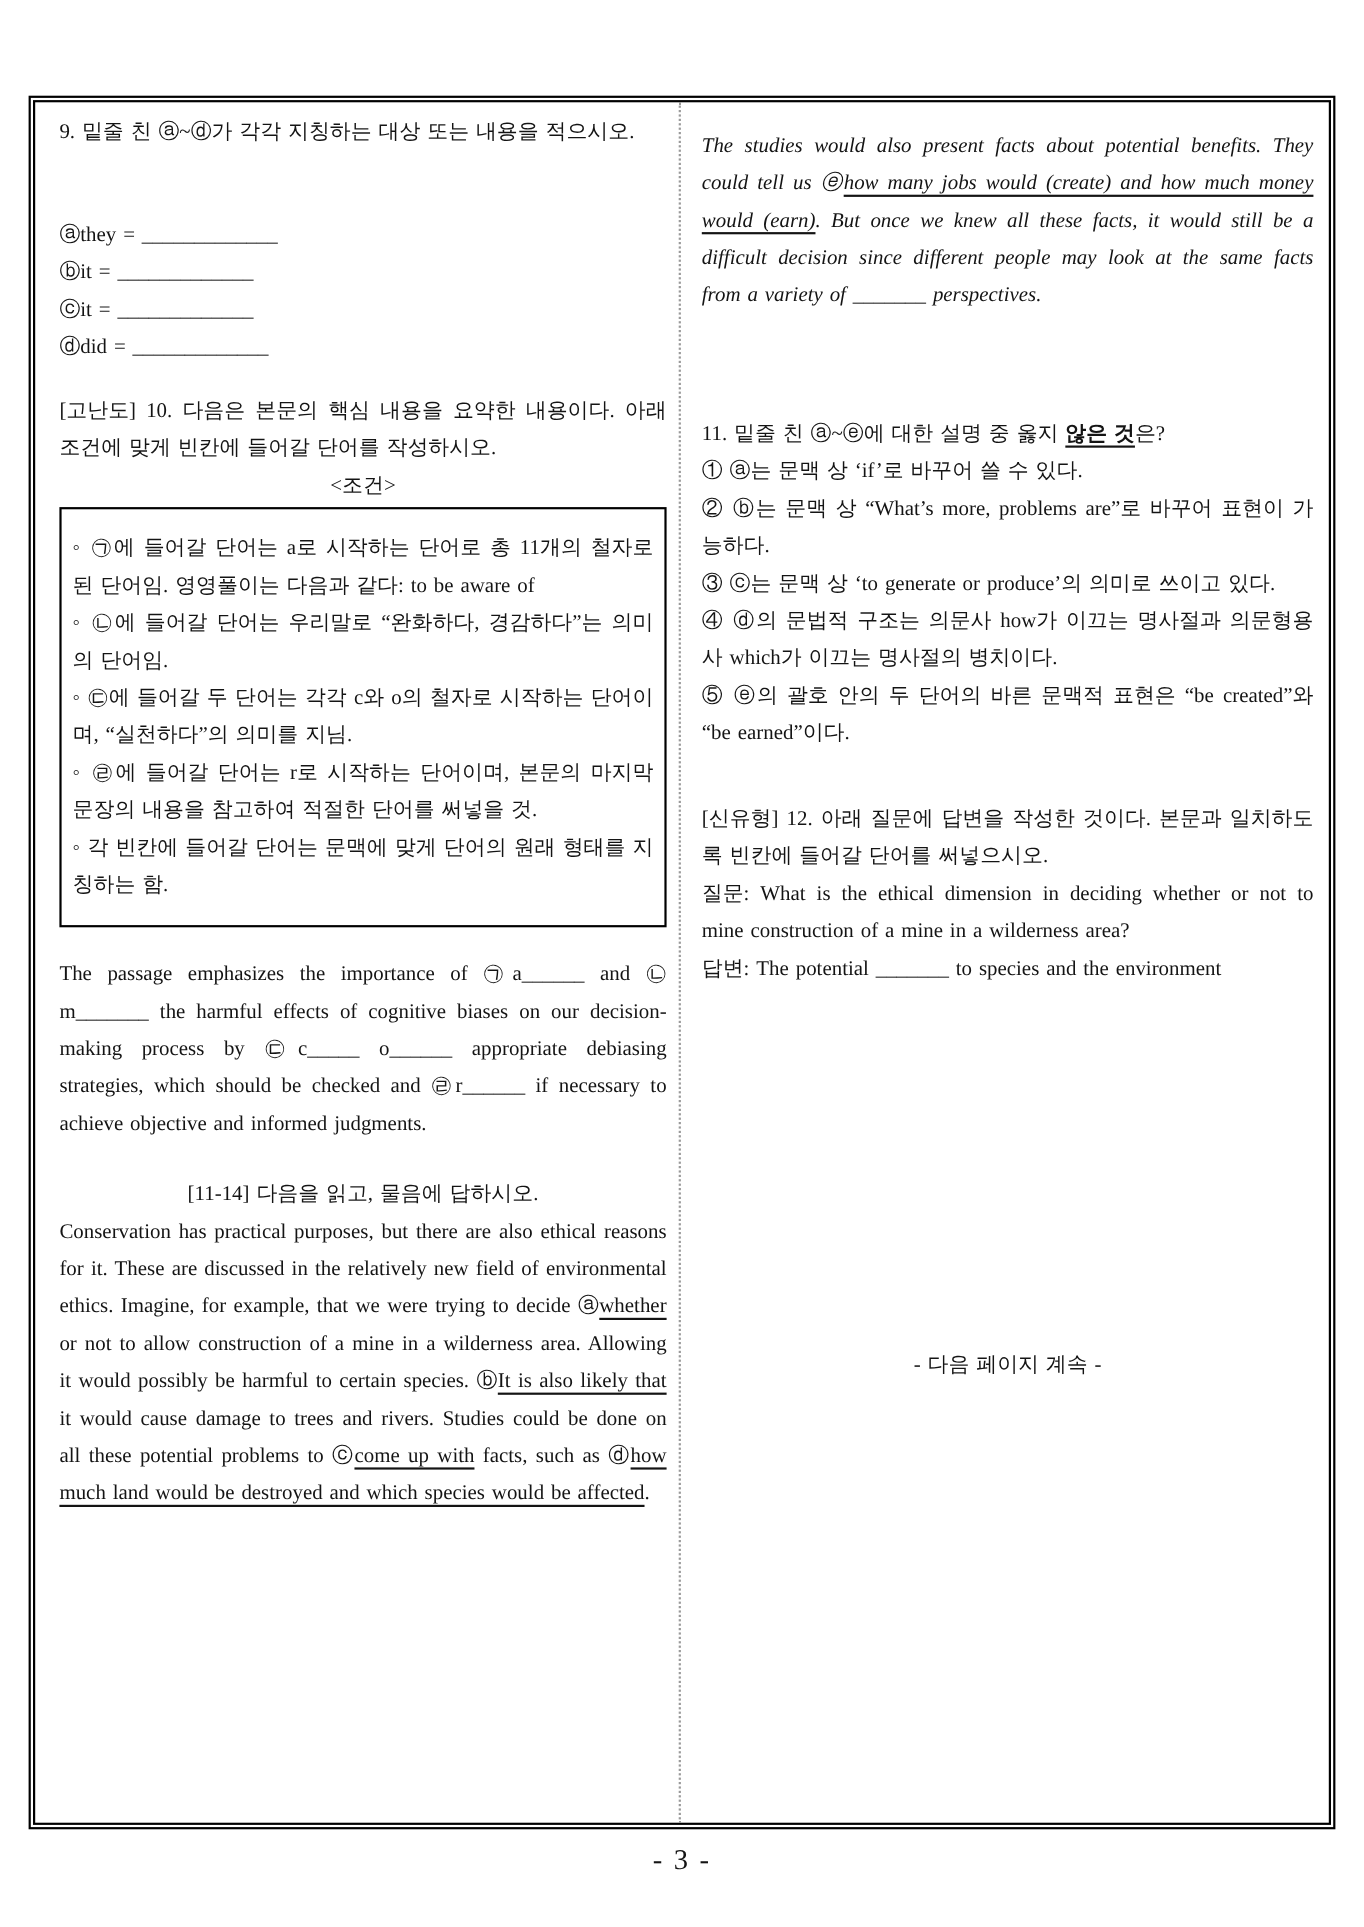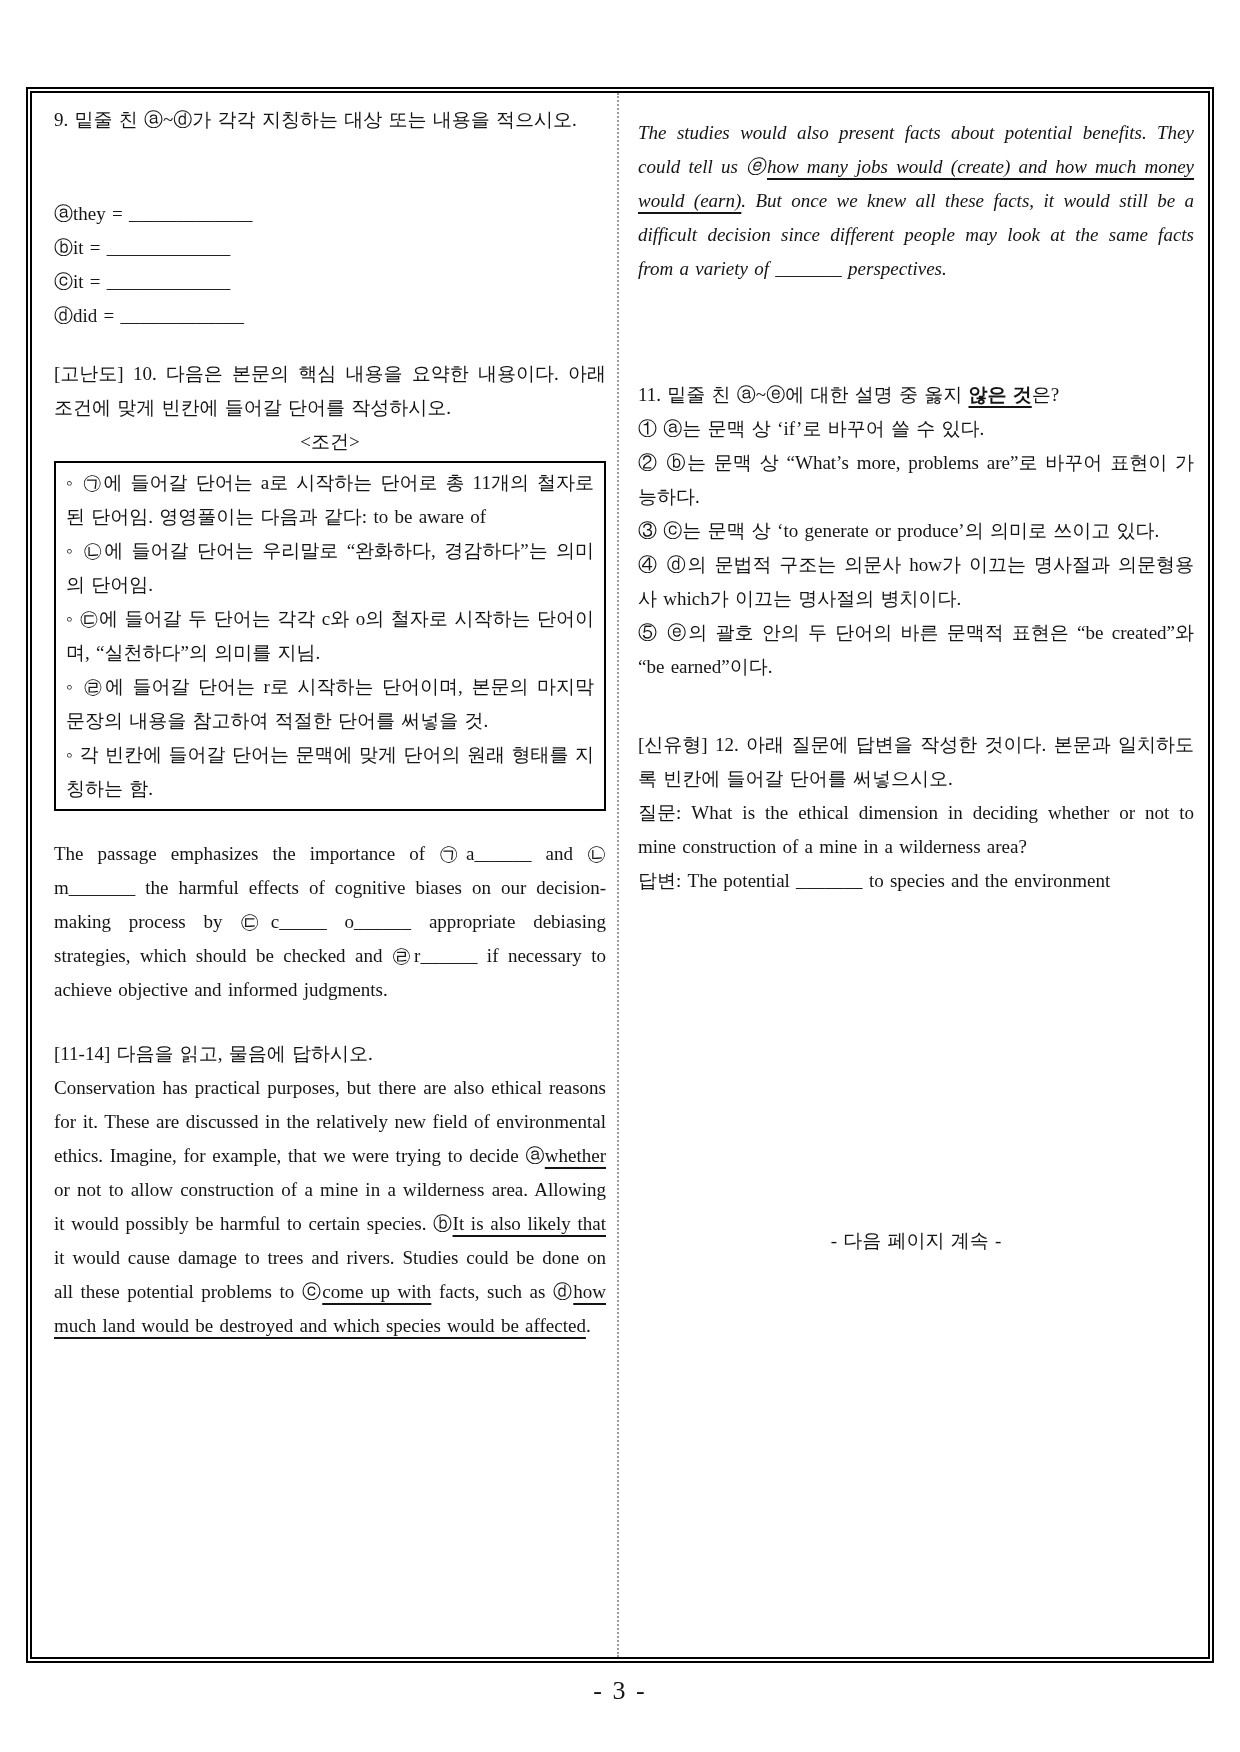--- a/index.html
+++ b/index.html
@@ -26,24 +26,24 @@
   .col-right { left:606px; width:556px; }
   p { margin:0; text-align:justify; }
   u { text-decoration:underline; text-underline-offset:5px; text-decoration-thickness:1.5px; }
   .bold { font-weight:bold; }
   .center { text-align:center; }
 
   .q9-title   { margin-top:10px; }
   .q9-blanks  { margin-top:60px; }
   .q10-title  { margin-top:24px; }
   .cond-label { margin-top:0; }
-  .cond-box   { border:2px solid #000; padding:3px 10px; margin-top:2px; }
+  .cond-box   { border:2px solid #000; padding:19px 10px; margin-top:2px; }
   .cond-box p + p { margin-top:0; }
   .summary    { margin-top:26px; }
-  .set-heading{ margin-top:30px; text-align:left; }
+  .set-heading{ margin-top:30px; text-align:center; }
   .passage    { margin-top:0; }
 
   .p2        { margin-top:23px;font-style:italic; }
   .q11-title { margin-top:92px; }
   .q12-block { margin-top:44px; }
   .q13-title { margin-top:88px; }
   .continue  { margin-top:326px; text-align:center; }
 
   .page-num {
     position:absolute; left:0; top:1676px; width:100%;

